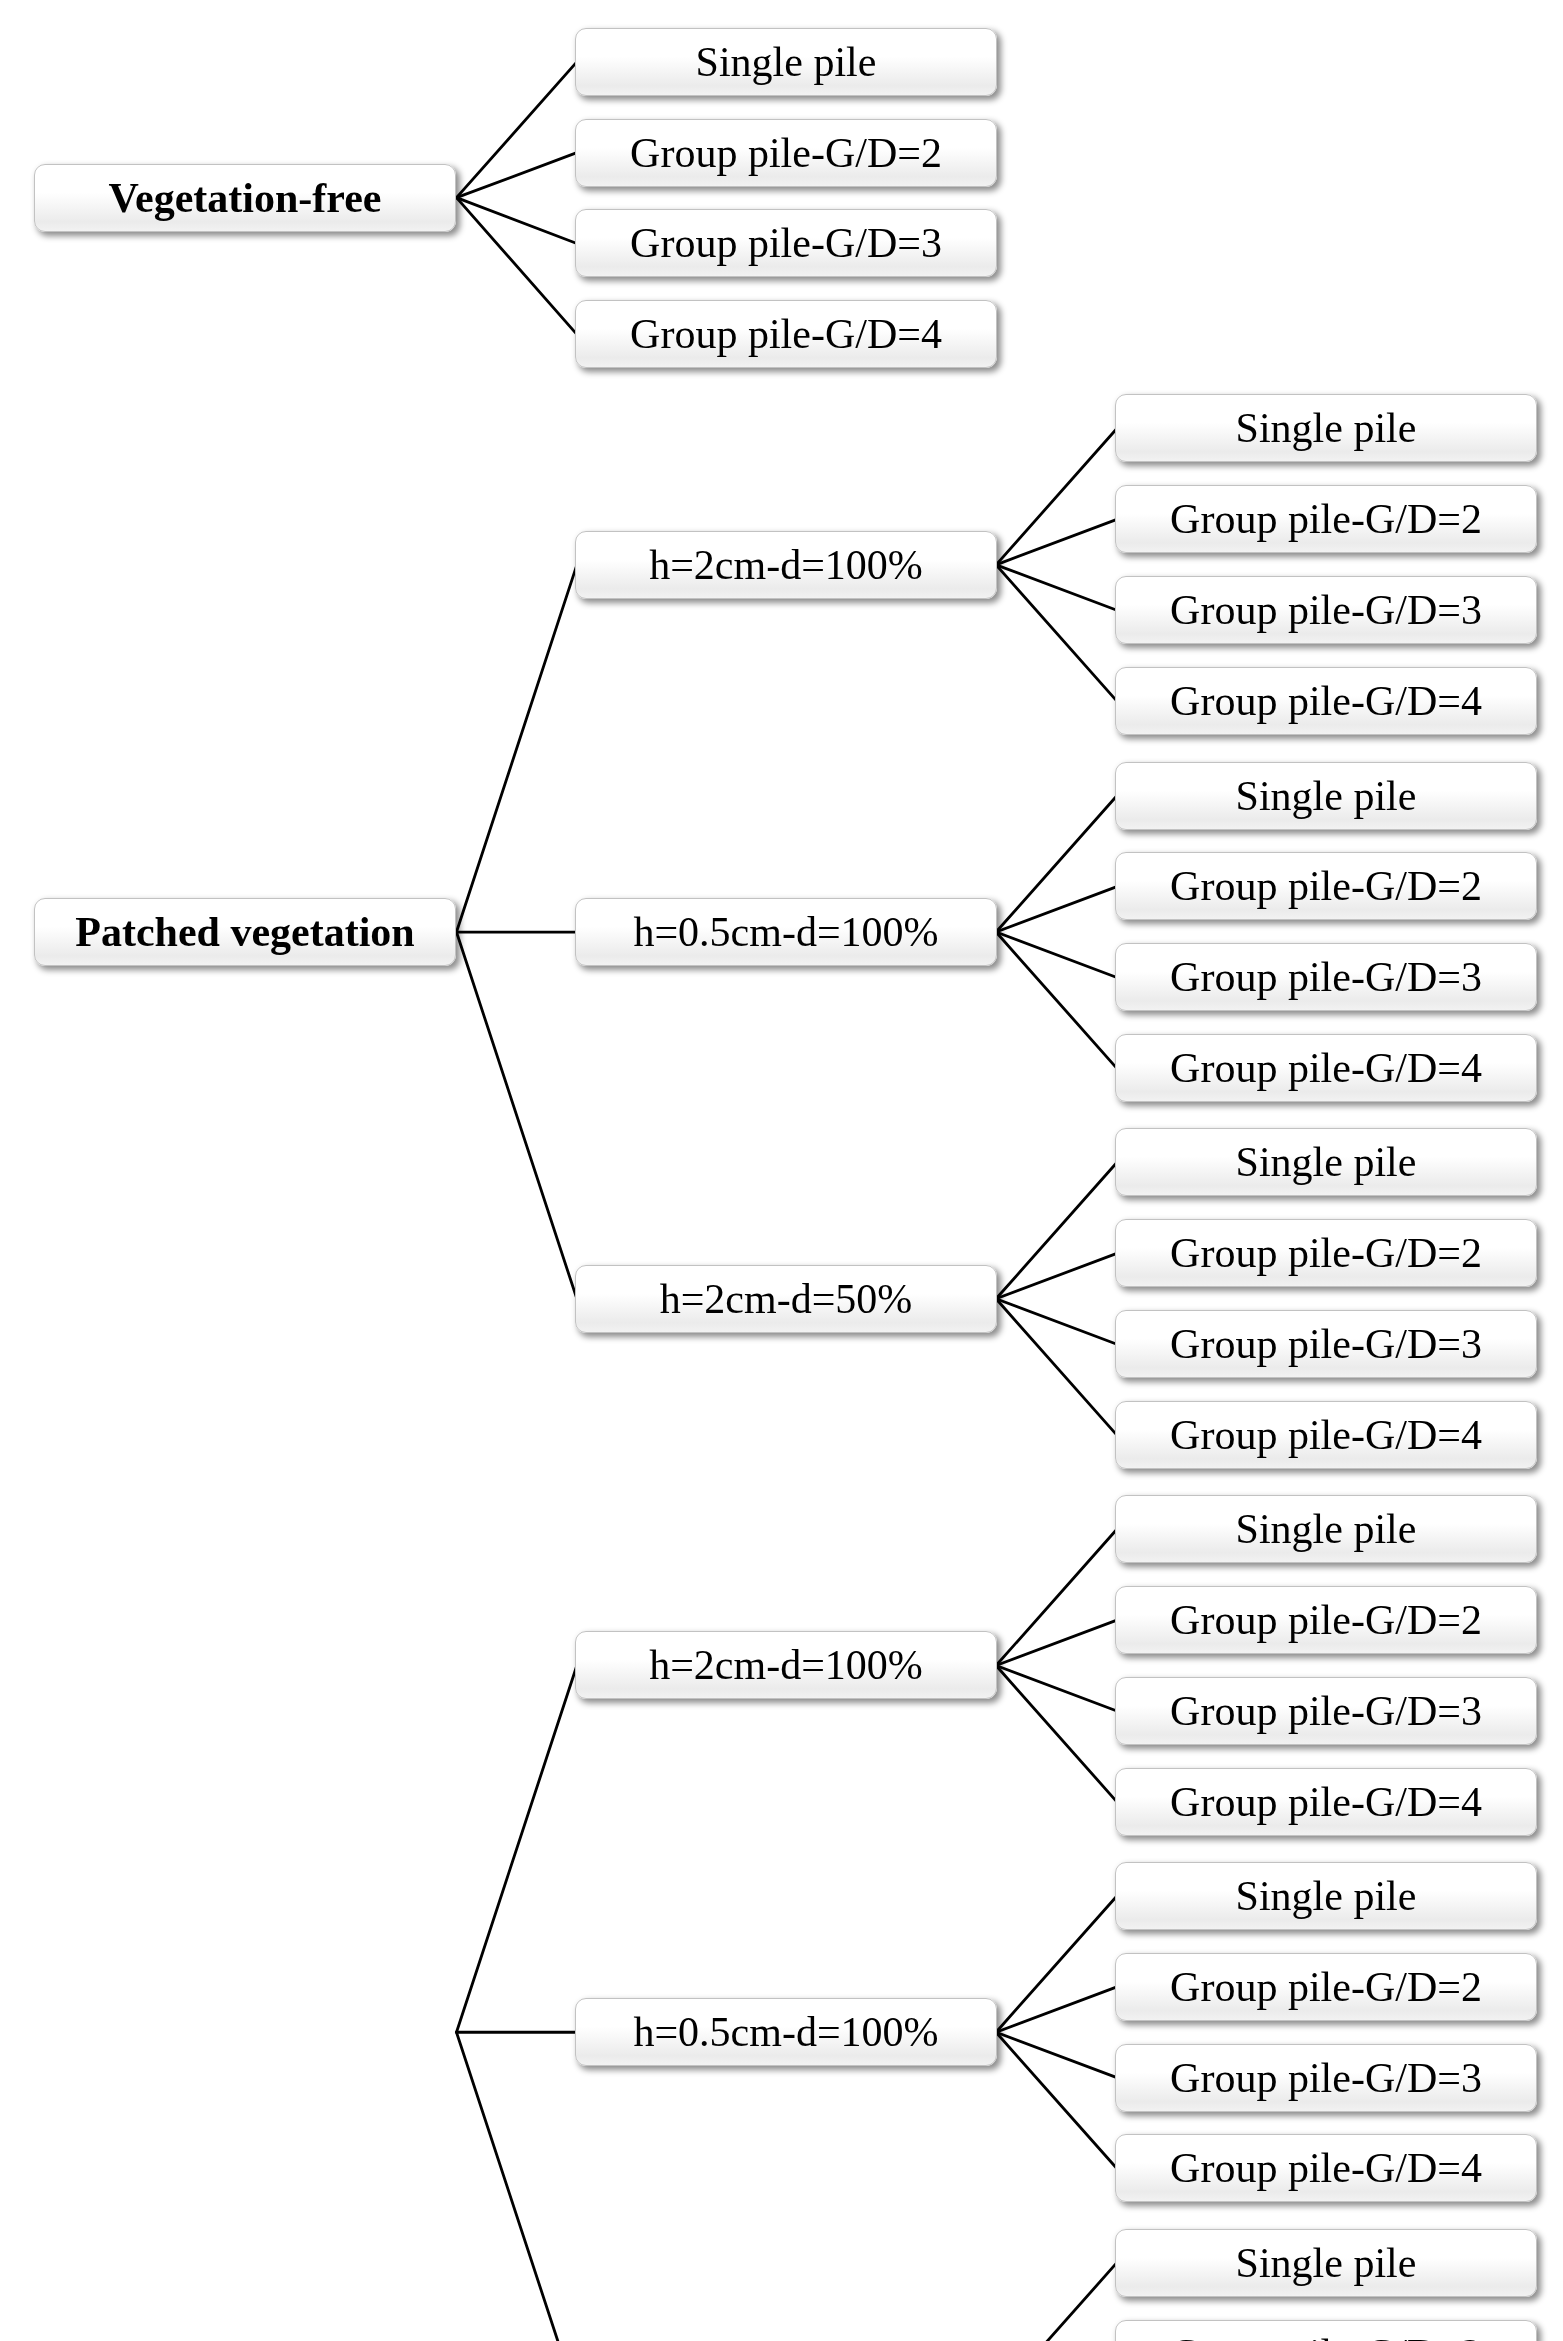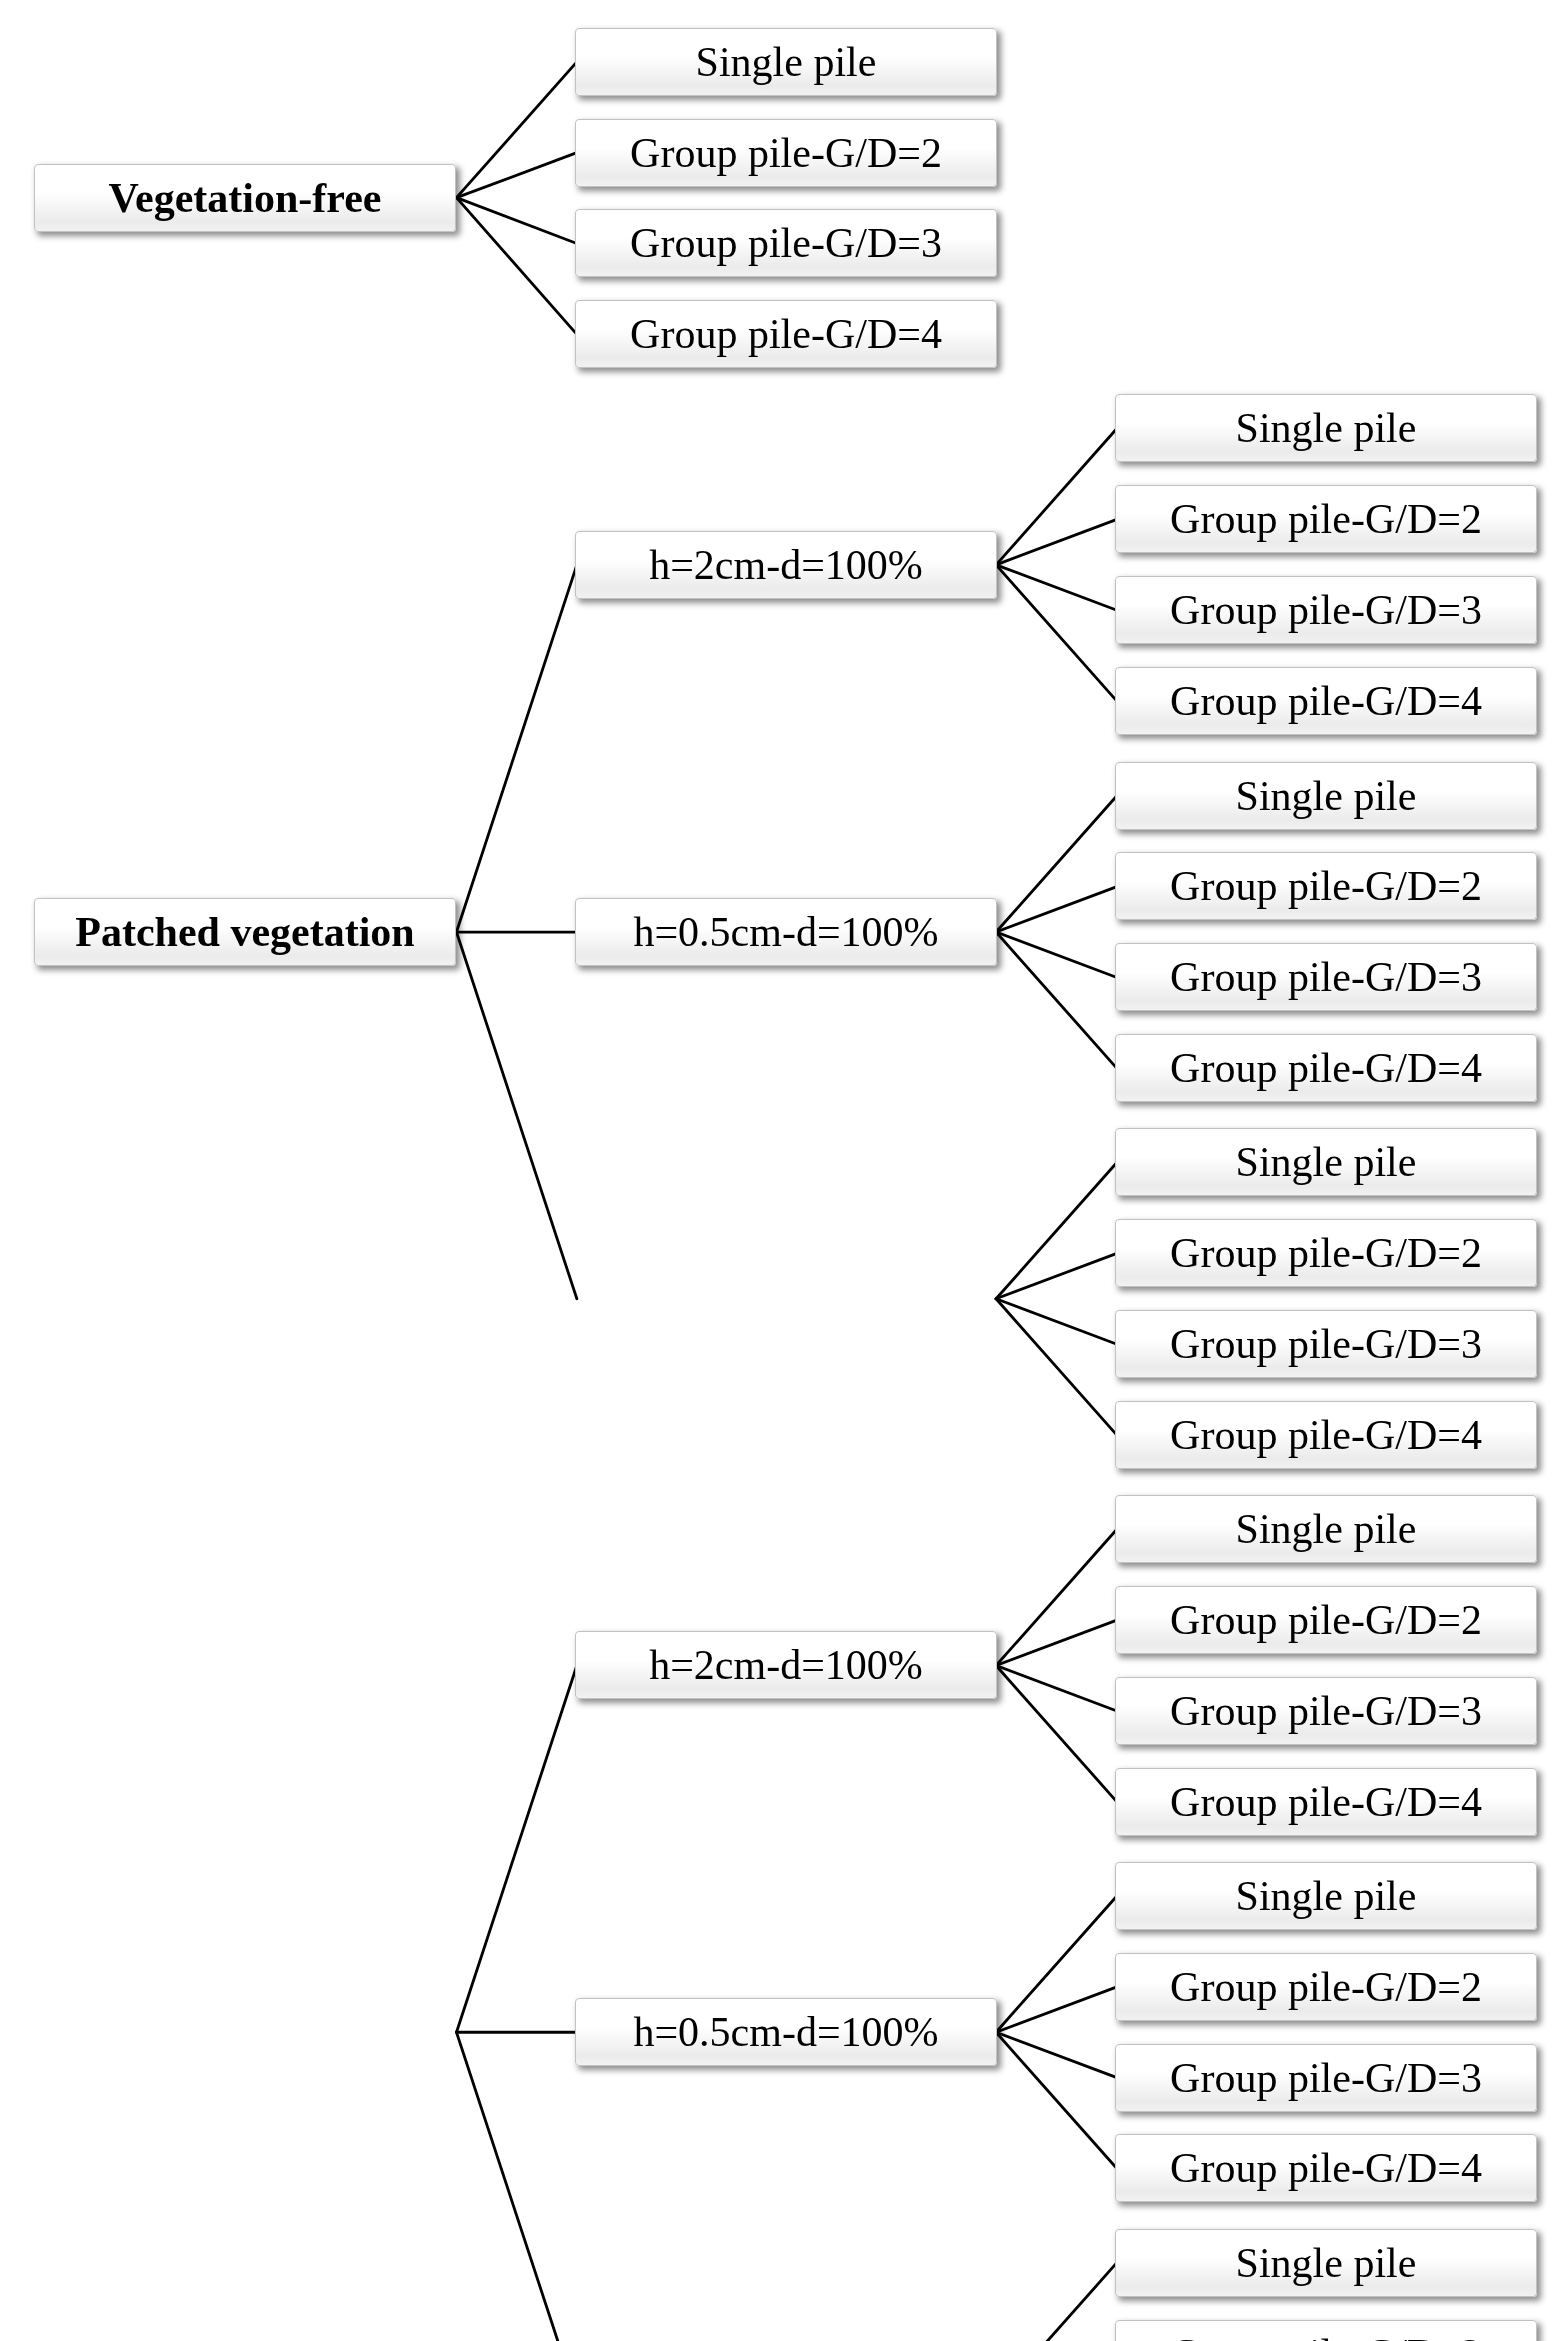--- a/index.html
+++ b/index.html
@@ -20,21 +20,21 @@
     left: 0;
     top: 0;
     z-index: 0;
   }
   .node {
     position: absolute;
     width: 422px;
     height: 68px;
     box-sizing: border-box;
     border: 0.9px solid #c2c2c2;
-    border-radius: 4px;
+    border-radius: 11px;
     background: linear-gradient(180deg, #ffffff 0%, #ffffff 42%, #ebebeb 86%, #f2f2f2 100%);
     box-shadow: 3.3px 3.7px 6.6px rgba(0, 0, 0, 0.45);
     display: flex;
     align-items: center;
     justify-content: center;
     font-size: 42px;
     line-height: 1;
     color: #000000;
     white-space: nowrap;
     z-index: 1;
@@ -98,20 +98,21 @@
   <div class="node col1" style="top:164px">Vegetation-free</div>
   <div class="node col1" style="top:898px">Patched vegetation</div>
 
   <div class="node col2" style="top:28px">Single pile</div>
   <div class="node col2" style="top:119px">Group pile-G/D=2</div>
   <div class="node col2" style="top:209px">Group pile-G/D=3</div>
   <div class="node col2" style="top:300px">Group pile-G/D=4</div>
 
   <div class="node col2" style="top:531px">h=2cm-d=100%</div>
   <div class="node col2" style="top:898px">h=0.5cm-d=100%</div>
+  <div class="node col2" style="top:1265px">h=2cm-d=50%</div>
 
   <div class="node col2" style="top:1631px">h=2cm-d=100%</div>
   <div class="node col2" style="top:1998px">h=0.5cm-d=100%</div>
 
   <div class="node col3" style="top:394px">Single pile</div>
   <div class="node col3" style="top:485px">Group pile-G/D=2</div>
   <div class="node col3" style="top:576px">Group pile-G/D=3</div>
   <div class="node col3" style="top:667px">Group pile-G/D=4</div>
 
   <div class="node col3" style="top:762px">Single pile</div>

